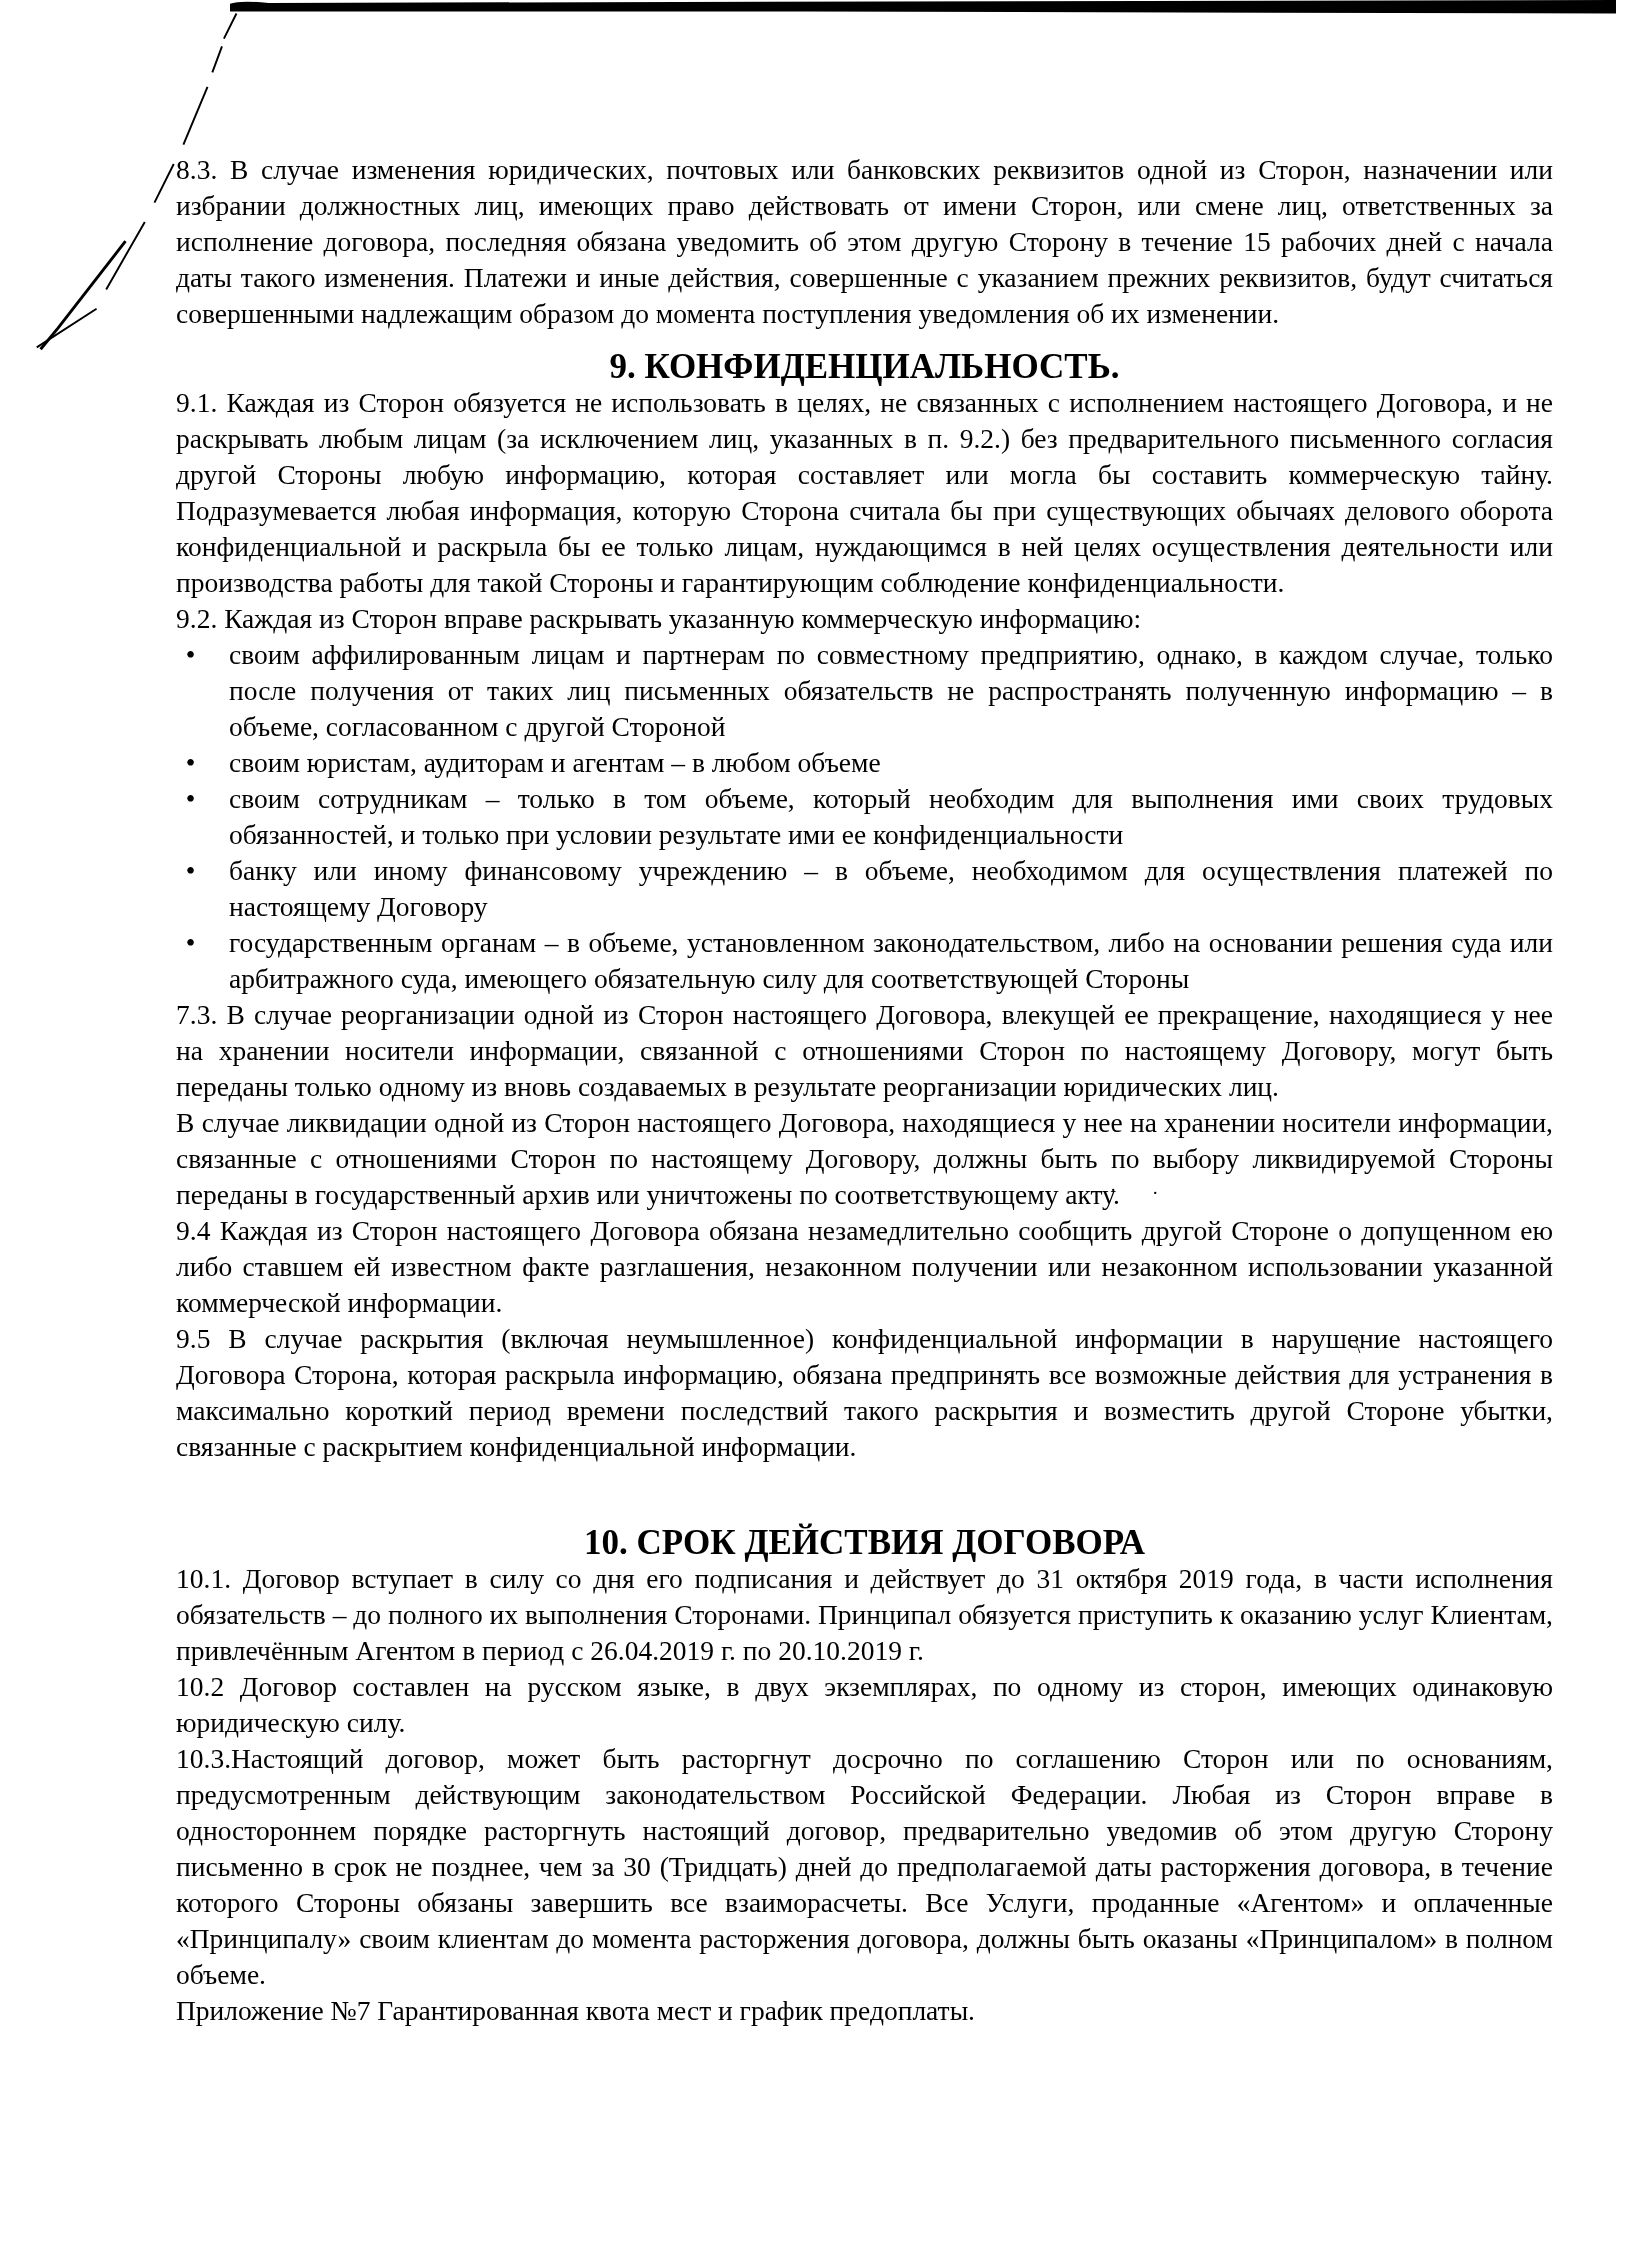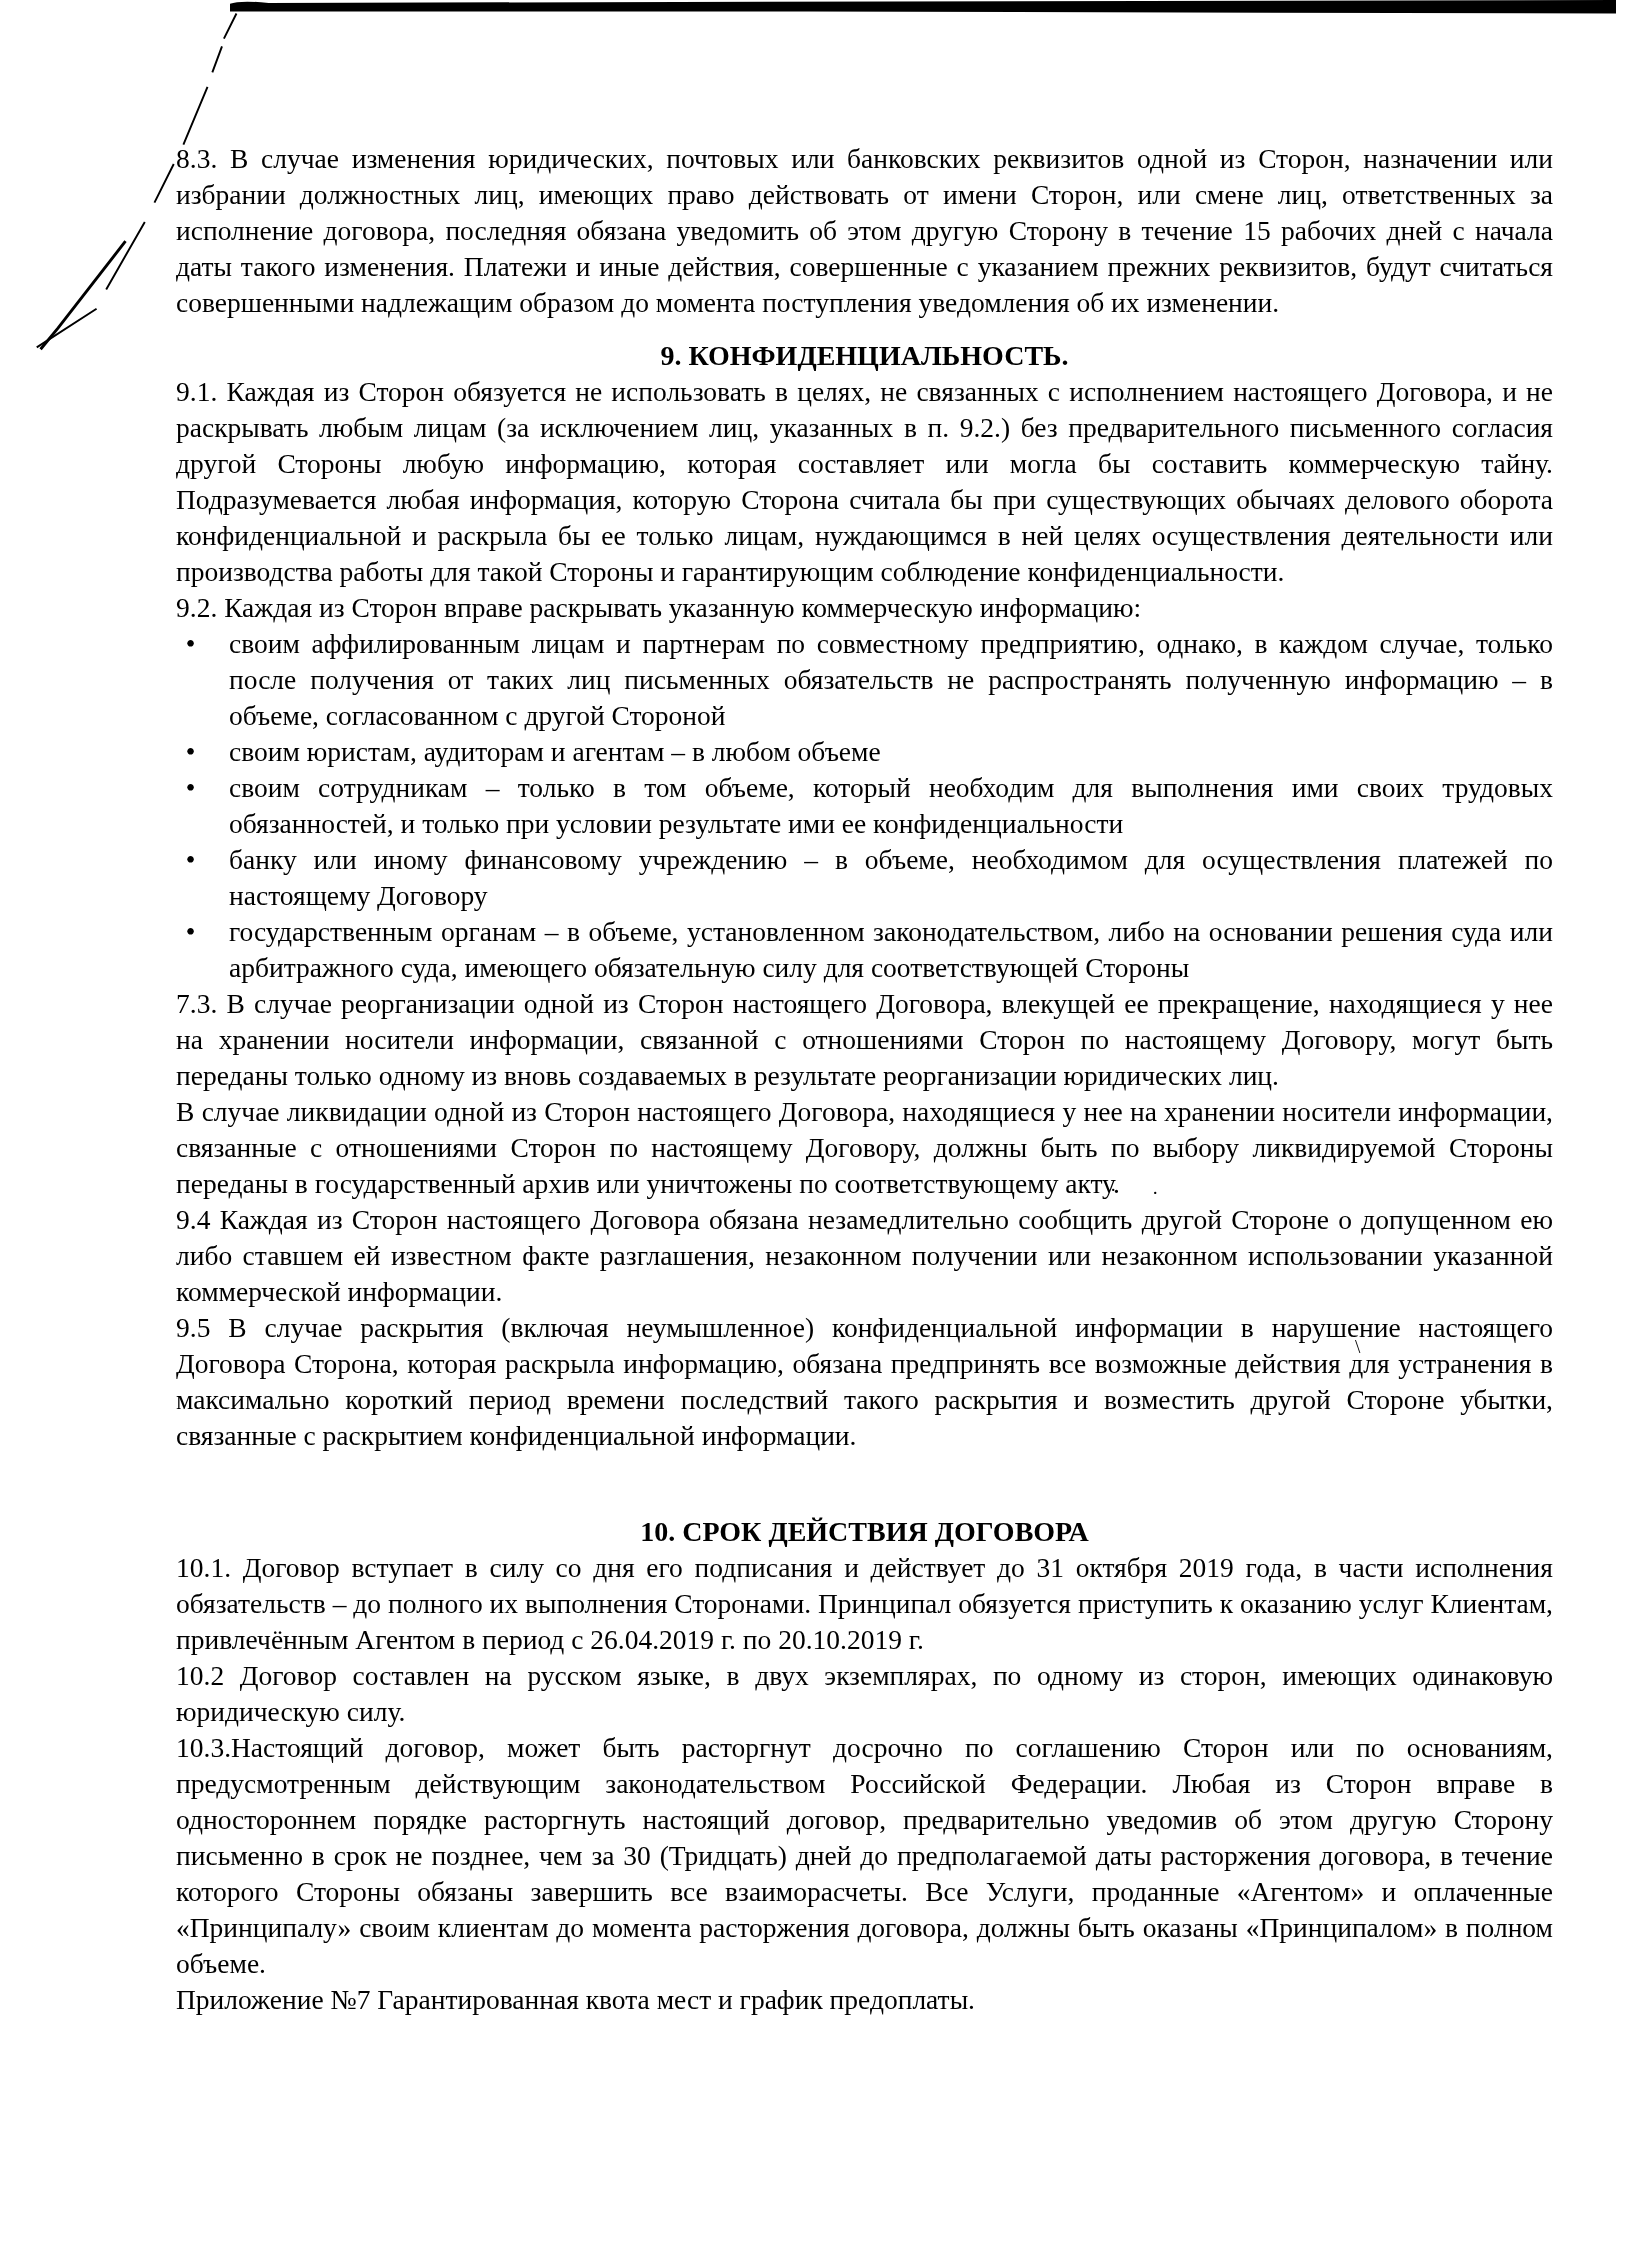--- a/index.html
+++ b/index.html
@@ -1,22 +1,22 @@
 <!DOCTYPE html>
 <html><head>
 <meta charset="utf-8">
 <style>
   html, body { margin: 0; padding: 0; background: #ffffff; }
   body { width: 1641px; height: 2257px; position: relative; overflow: hidden;
          font-family: "Liberation Serif", "DejaVu Serif", serif; color: #000; }
   .topbar { position: absolute; left: 230px; top: 0px; width: 1386px; height: 13.5px; }
   .scanline { position: absolute; left: 0; top: 0; width: 251px; height: 357px; }
-  .col { position: absolute; left: 176px; top: 141px; width: 1377px; font-size: 27.5px; line-height: 36px; }
+  .col { position: absolute; left: 176px; top: 152px; width: 1377px; font-size: 27.5px; line-height: 36px; }
   .p { text-align: justify; text-align-last: left; margin: 0; }
-  .h { text-align: center; font-weight: bold; margin: 0; font-size: 28px; }
+  .h { text-align: center; font-weight: bold; margin: 0; font-size: 35px; }
   .gap-h9 { margin-top: 17.4px; }
   .gap-h10 { margin-top: 60px; }
   ul.bul { list-style: none; margin: 0; padding: 0; }
   ul.bul li { position: relative; padding-left: 53px; text-align: justify; text-align-last: left; }
   ul.bul li .dot { position: absolute; left: 9.7px; top: 0; }
   .speck { position: absolute; font-size: 19.3px; line-height: 1; }
 </style>
 </head>
 <body>
 

